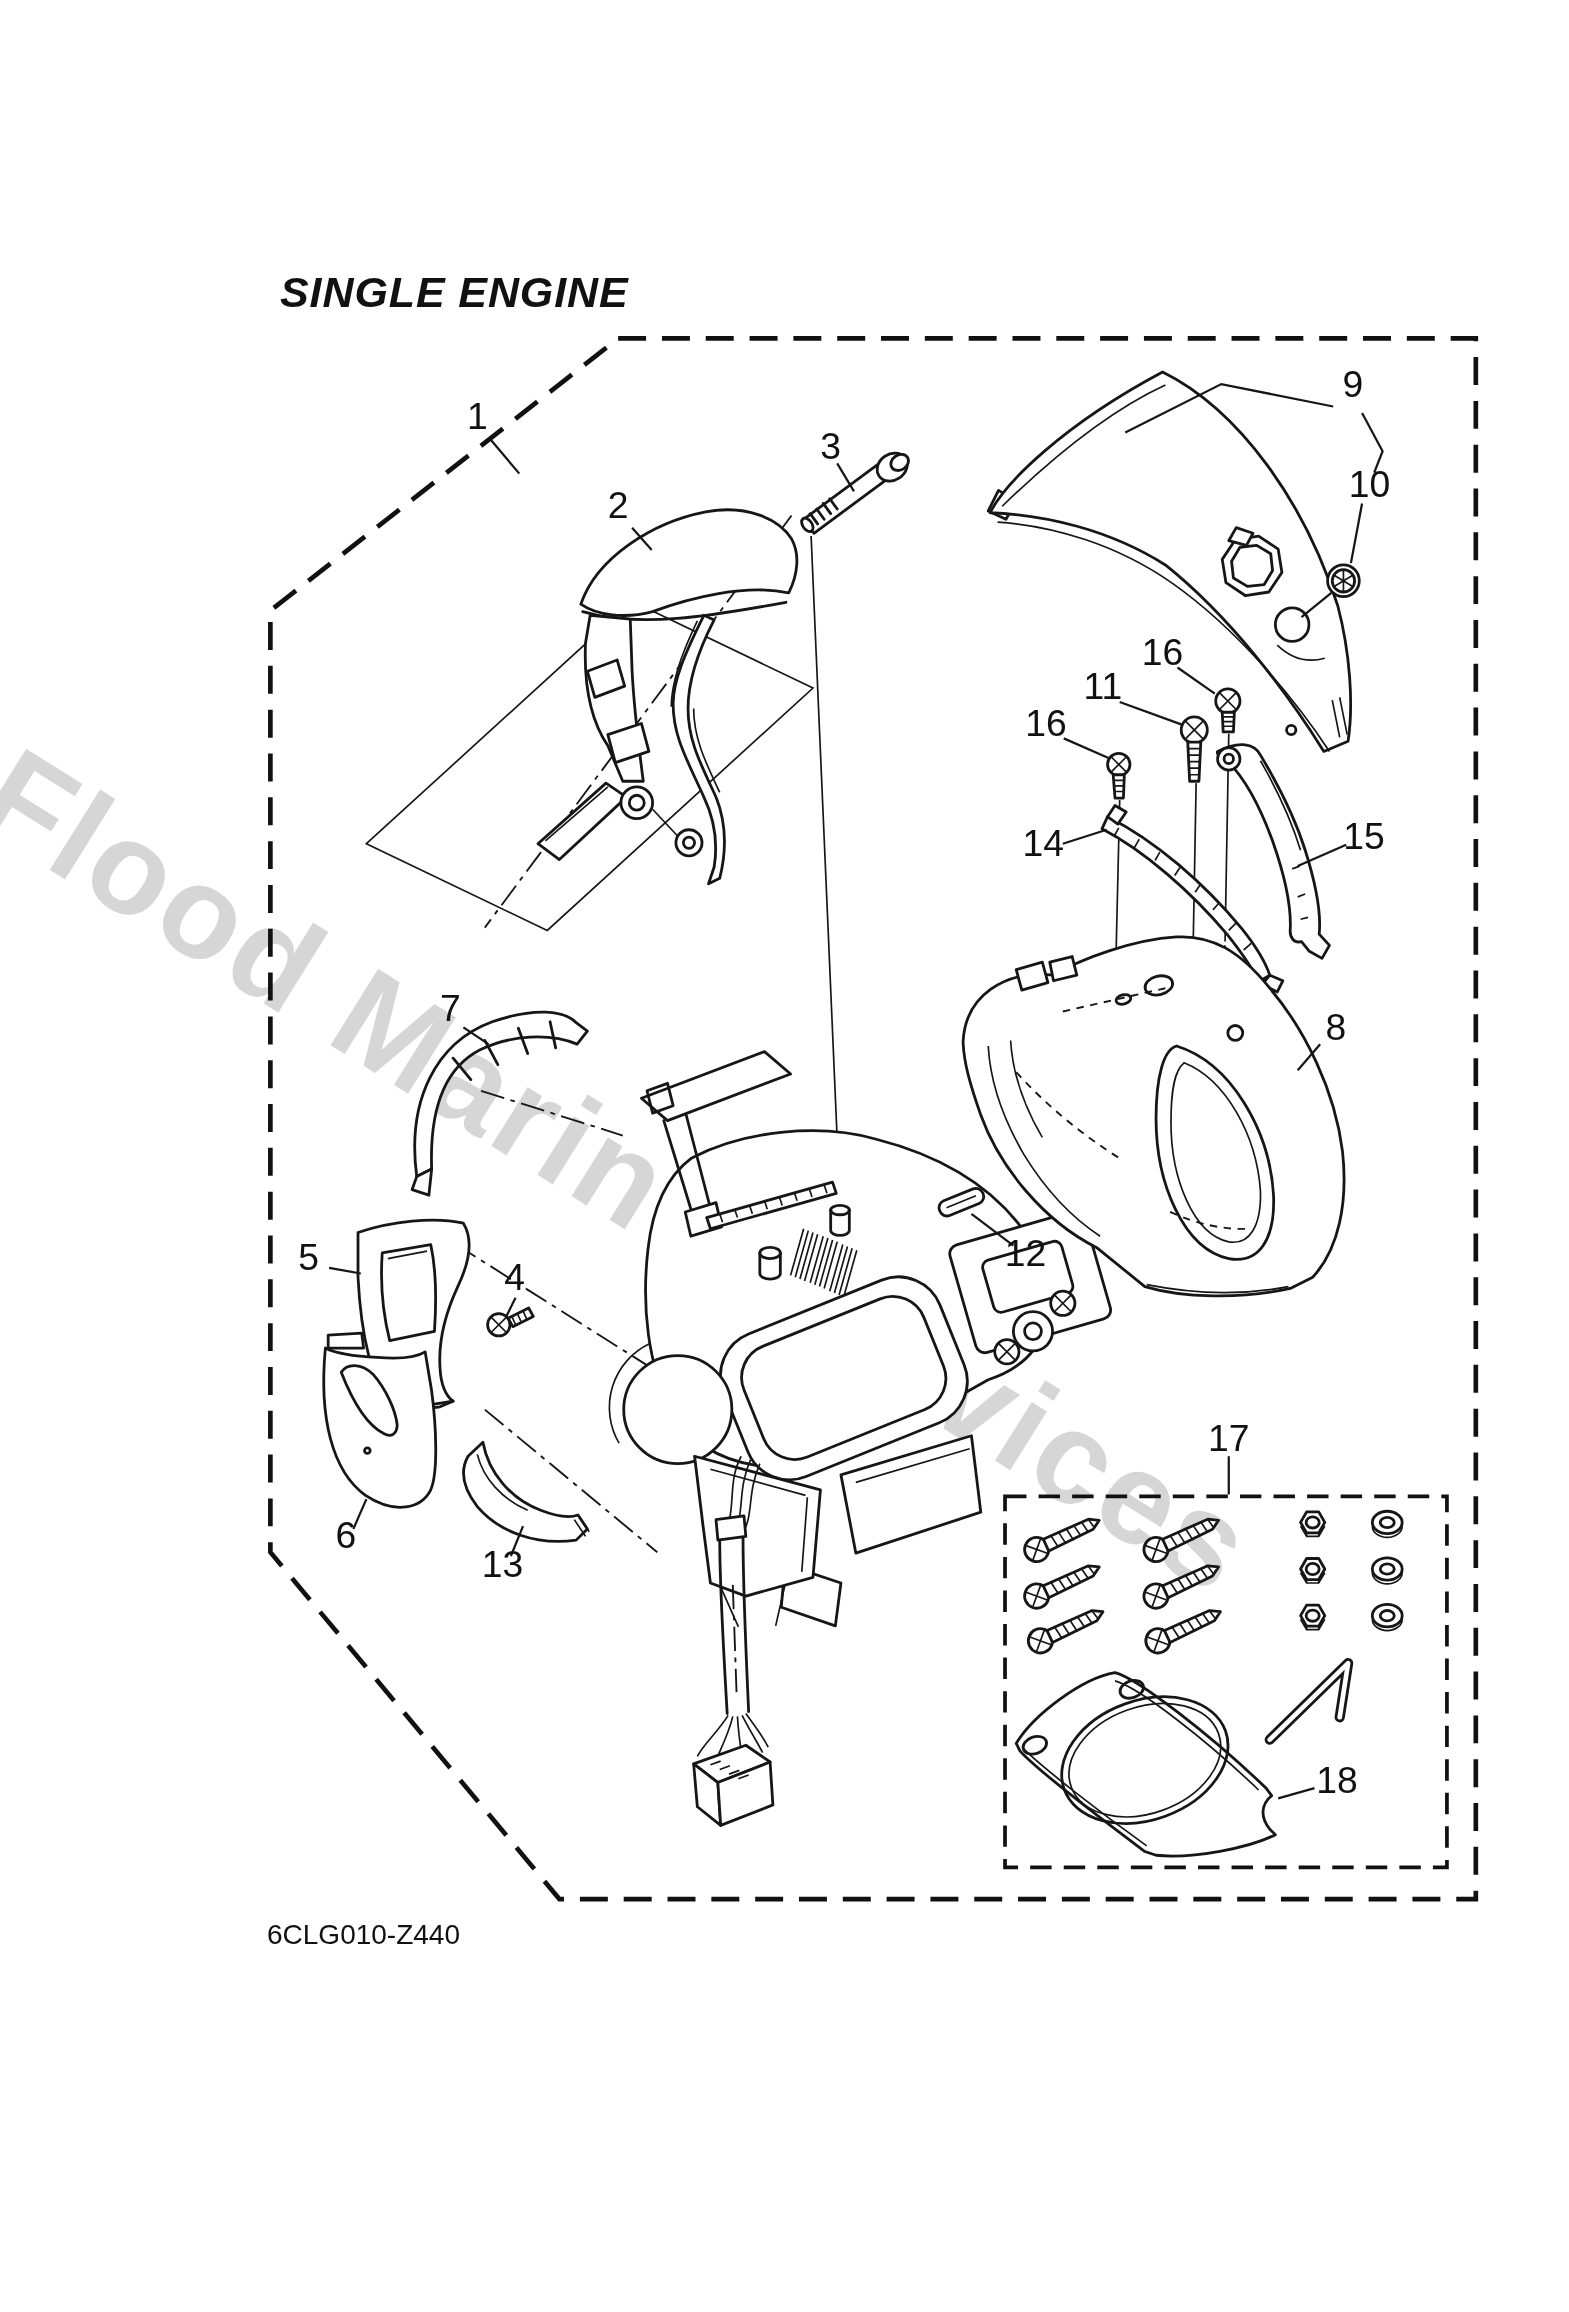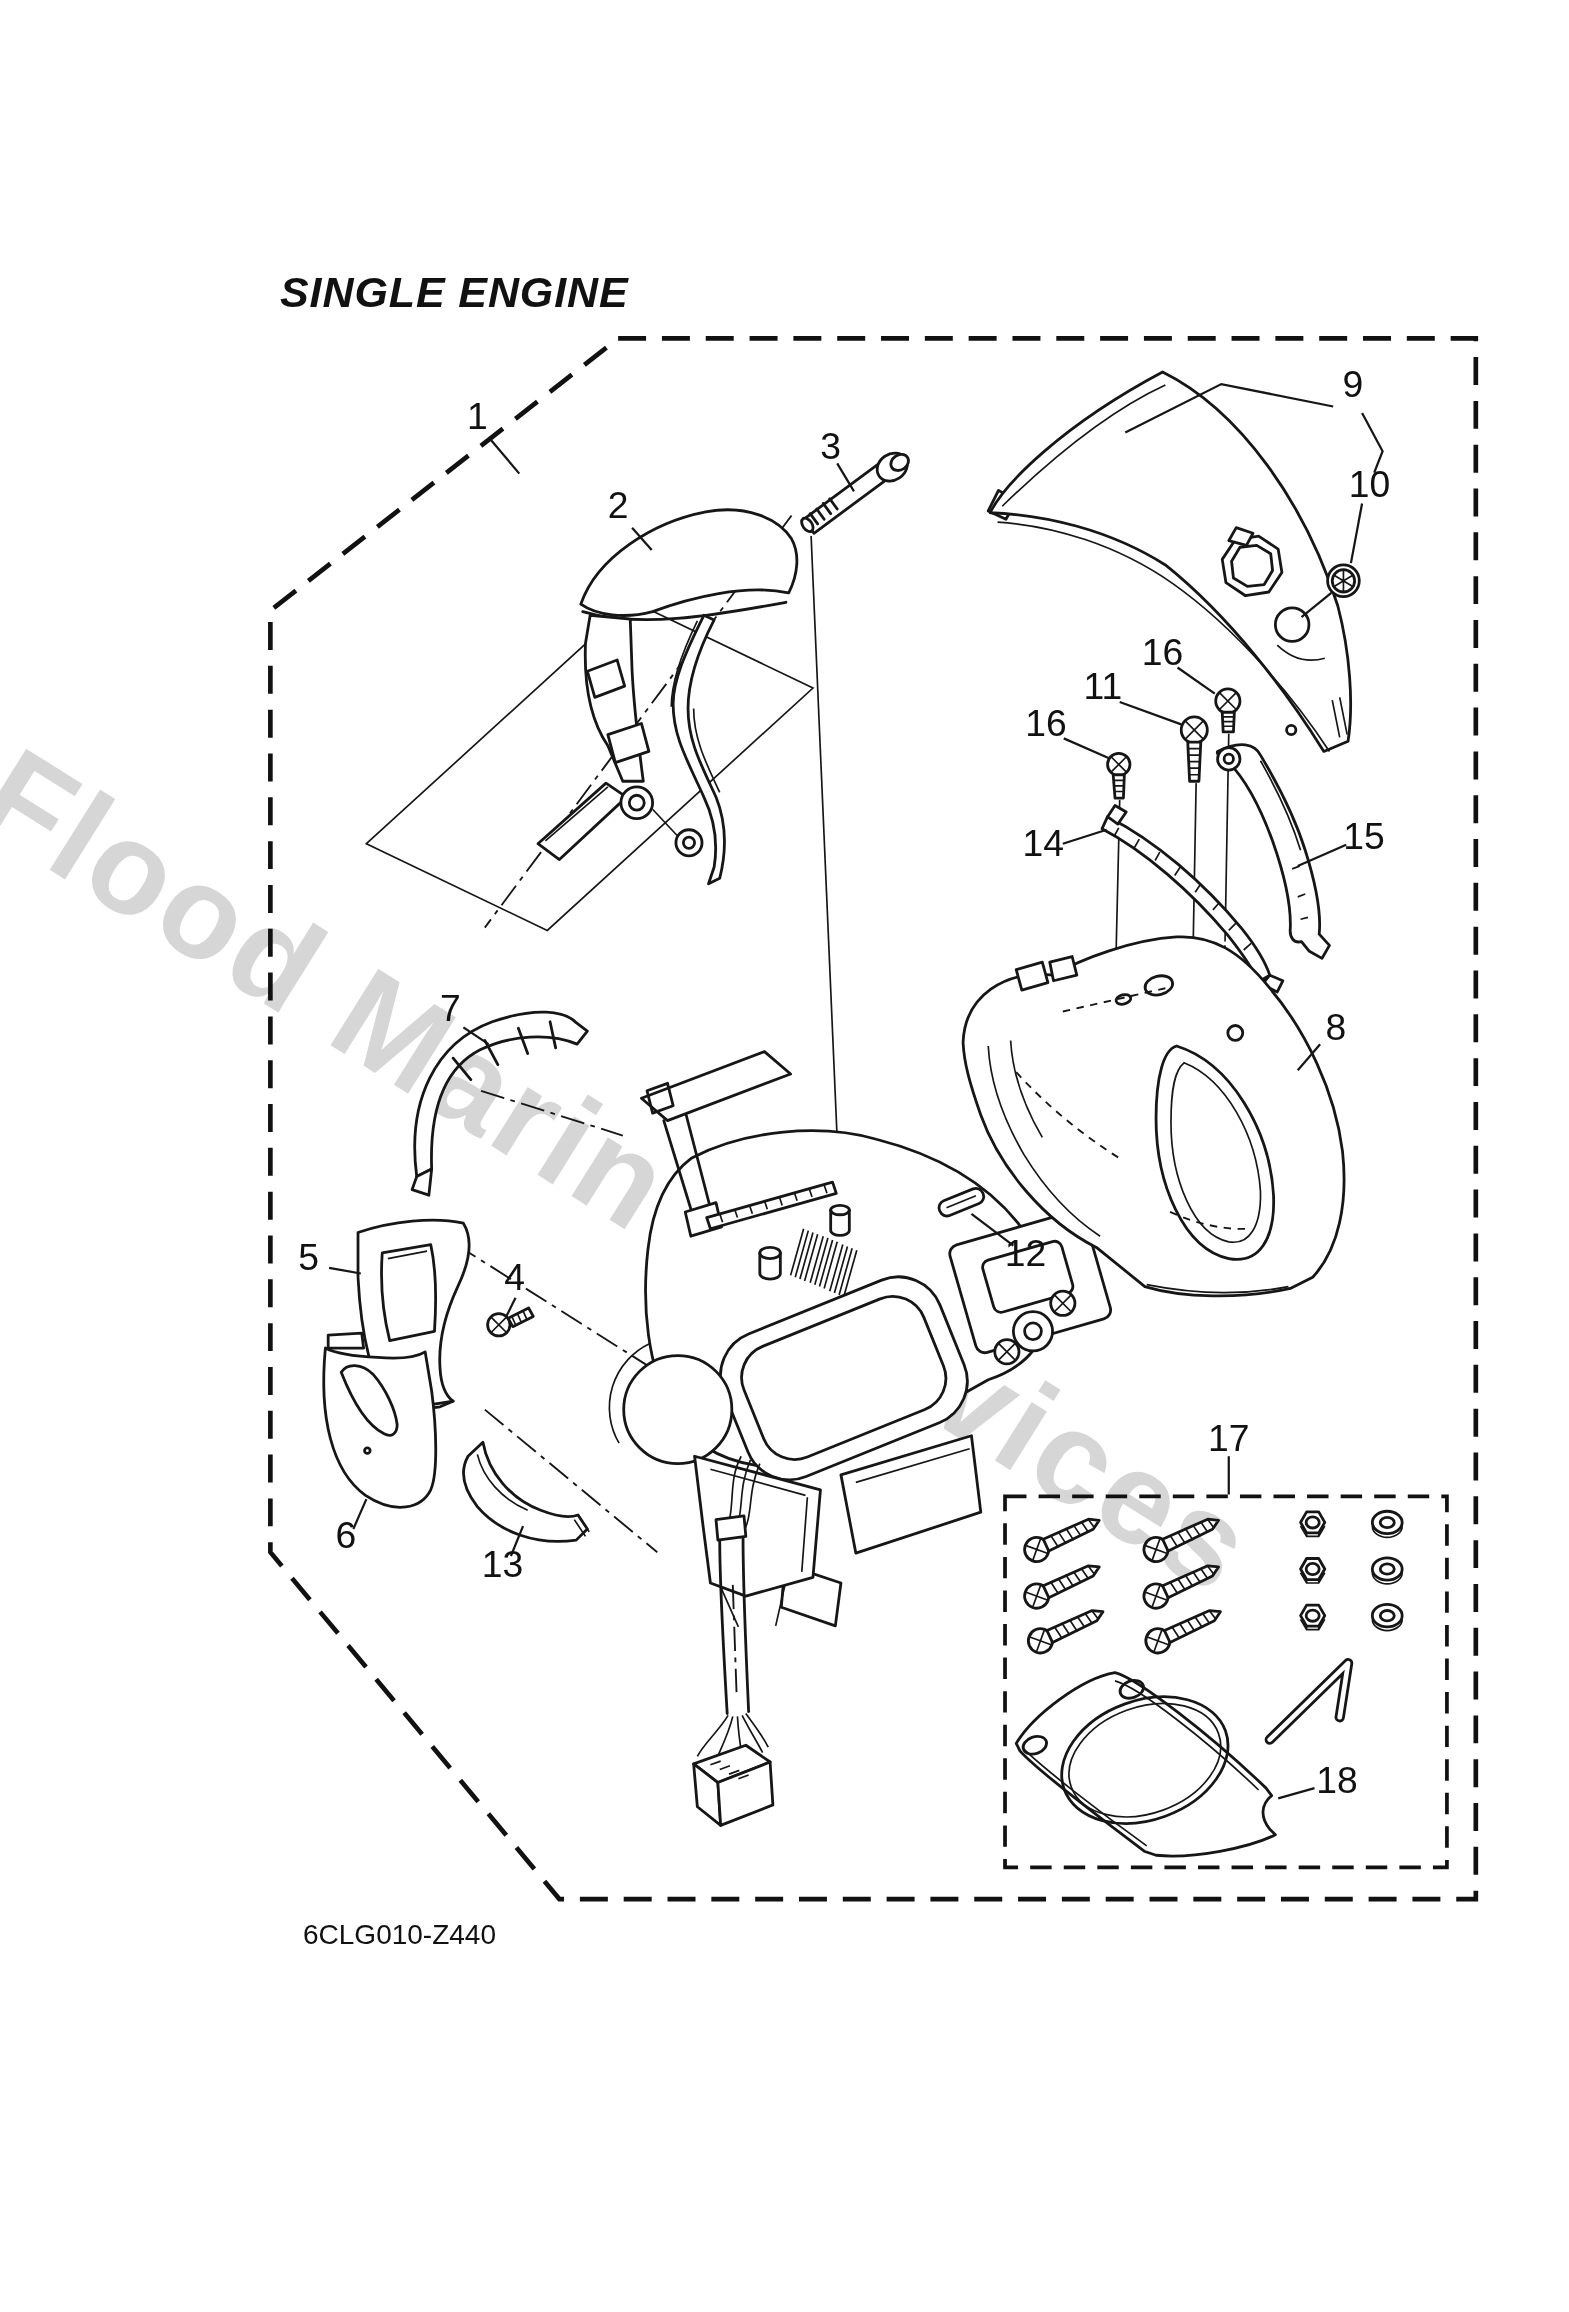--- a/index.html
+++ b/index.html
@@ -1,20 +1,20 @@
 <!DOCTYPE html>
 <html style="font-size:15px"><head>
 <meta charset="utf-8">
 <style>
   html,body{margin:0;padding:0;background:#fff;}
   #page{position:relative;width:1570px;height:2313px;background:#ffffff;overflow:hidden;
         font-family:"Liberation Sans",sans-serif;}
   #title{position:absolute;left:280px;top:268px;font-size:43px;font-weight:bold;font-style:italic;
          color:#111;letter-spacing:0.9px;white-space:nowrap;}
-  #partcode{position:absolute;left:267px;top:1919px;font-size:28px;color:#111;white-space:nowrap;margin-left:36px;}
+  #partcode{position:absolute;left:267px;top:1919px;font-size:28px;color:#111;white-space:nowrap;}
   #watermark{position:absolute;left:35px;top:718px;font-size:131px;font-weight:bold;
              color:rgba(0,0,0,0.16);letter-spacing:3.7px;white-space:nowrap;
              transform:rotate(32deg);transform-origin:top left;pointer-events:none;}
   svg{position:absolute;left:0;top:0;}
   .ol{fill:#ffffff;stroke:#161616;stroke-width:3;stroke-linejoin:round;stroke-linecap:round;}
   .ln{fill:none;stroke:#161616;stroke-width:3;stroke-linejoin:round;stroke-linecap:round;}
   .thin{fill:none;stroke:#161616;stroke-width:1.8;}
   .leader{fill:none;stroke:#161616;stroke-width:2.4;}
   .axis{fill:none;stroke:#161616;stroke-width:2;stroke-dasharray:26 7 5 7;}
   .hid{fill:none;stroke:#161616;stroke-width:2;stroke-dasharray:8 7;}

